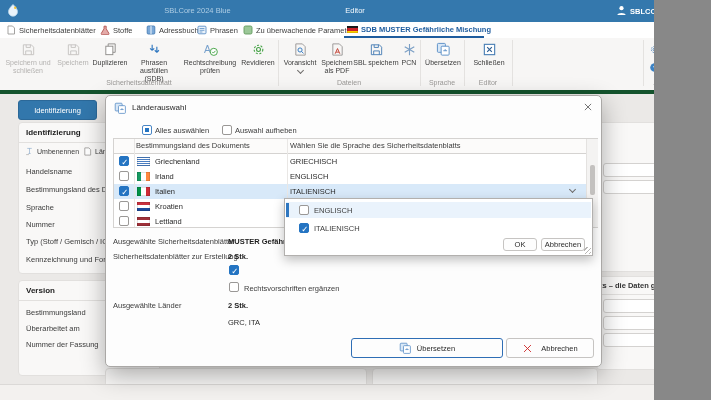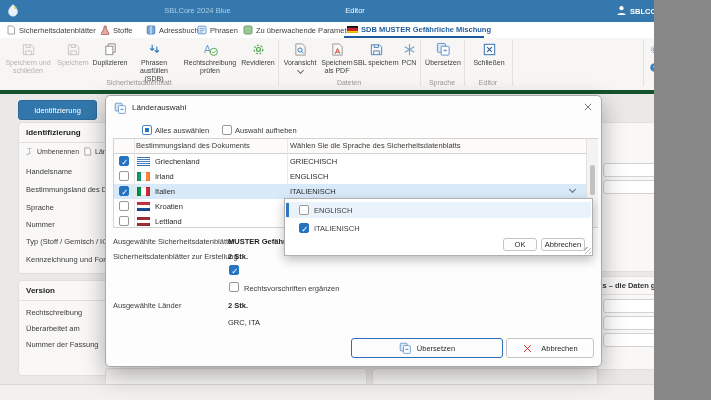--- a/index.html
+++ b/index.html
@@ -353,21 +353,21 @@
     <div class="fldlbl" style="top:62px">Bestimmungsland des Do</div>
     <div class="fldlbl" style="top:80px">Sprache</div>
     <div class="fldlbl" style="top:97px">Nummer</div>
     <div class="fldlbl" style="top:114px">Typ (Stoff / Gemisch / IC</div>
     <div class="fldlbl" style="top:132px">Kennzeichnung und Form</div>
   </div>
 
   <div class="card" style="left:18px;top:280px;width:140px;height:94px">
     <div class="chead">Version</div>
     <div class="cline"></div>
-    <div class="fldlbl" style="top:27px">Rechtschreibung</div>
+    <div class="fldlbl" style="top:27px">Bestimmungsland</div>
     <div class="fldlbl" style="top:43px">Überarbeitet am</div>
     <div class="fldlbl" style="top:59px">Nummer der Fassung</div>
   </div>
 
   <div class="card" style="left:596px;top:122px;width:100px;height:148px">
     <div class="inputbox" style="left:6px;top:40px;width:86px"></div>
     <div class="inputbox" style="left:6px;top:57px;width:86px"></div>
   </div>
   <div class="card" style="left:596px;top:276px;width:100px;height:92px;overflow:hidden">
     <div class="abs b" style="left:3px;top:4px;font-size:7.5px;white-space:nowrap">ts – die Daten gehör</div>

